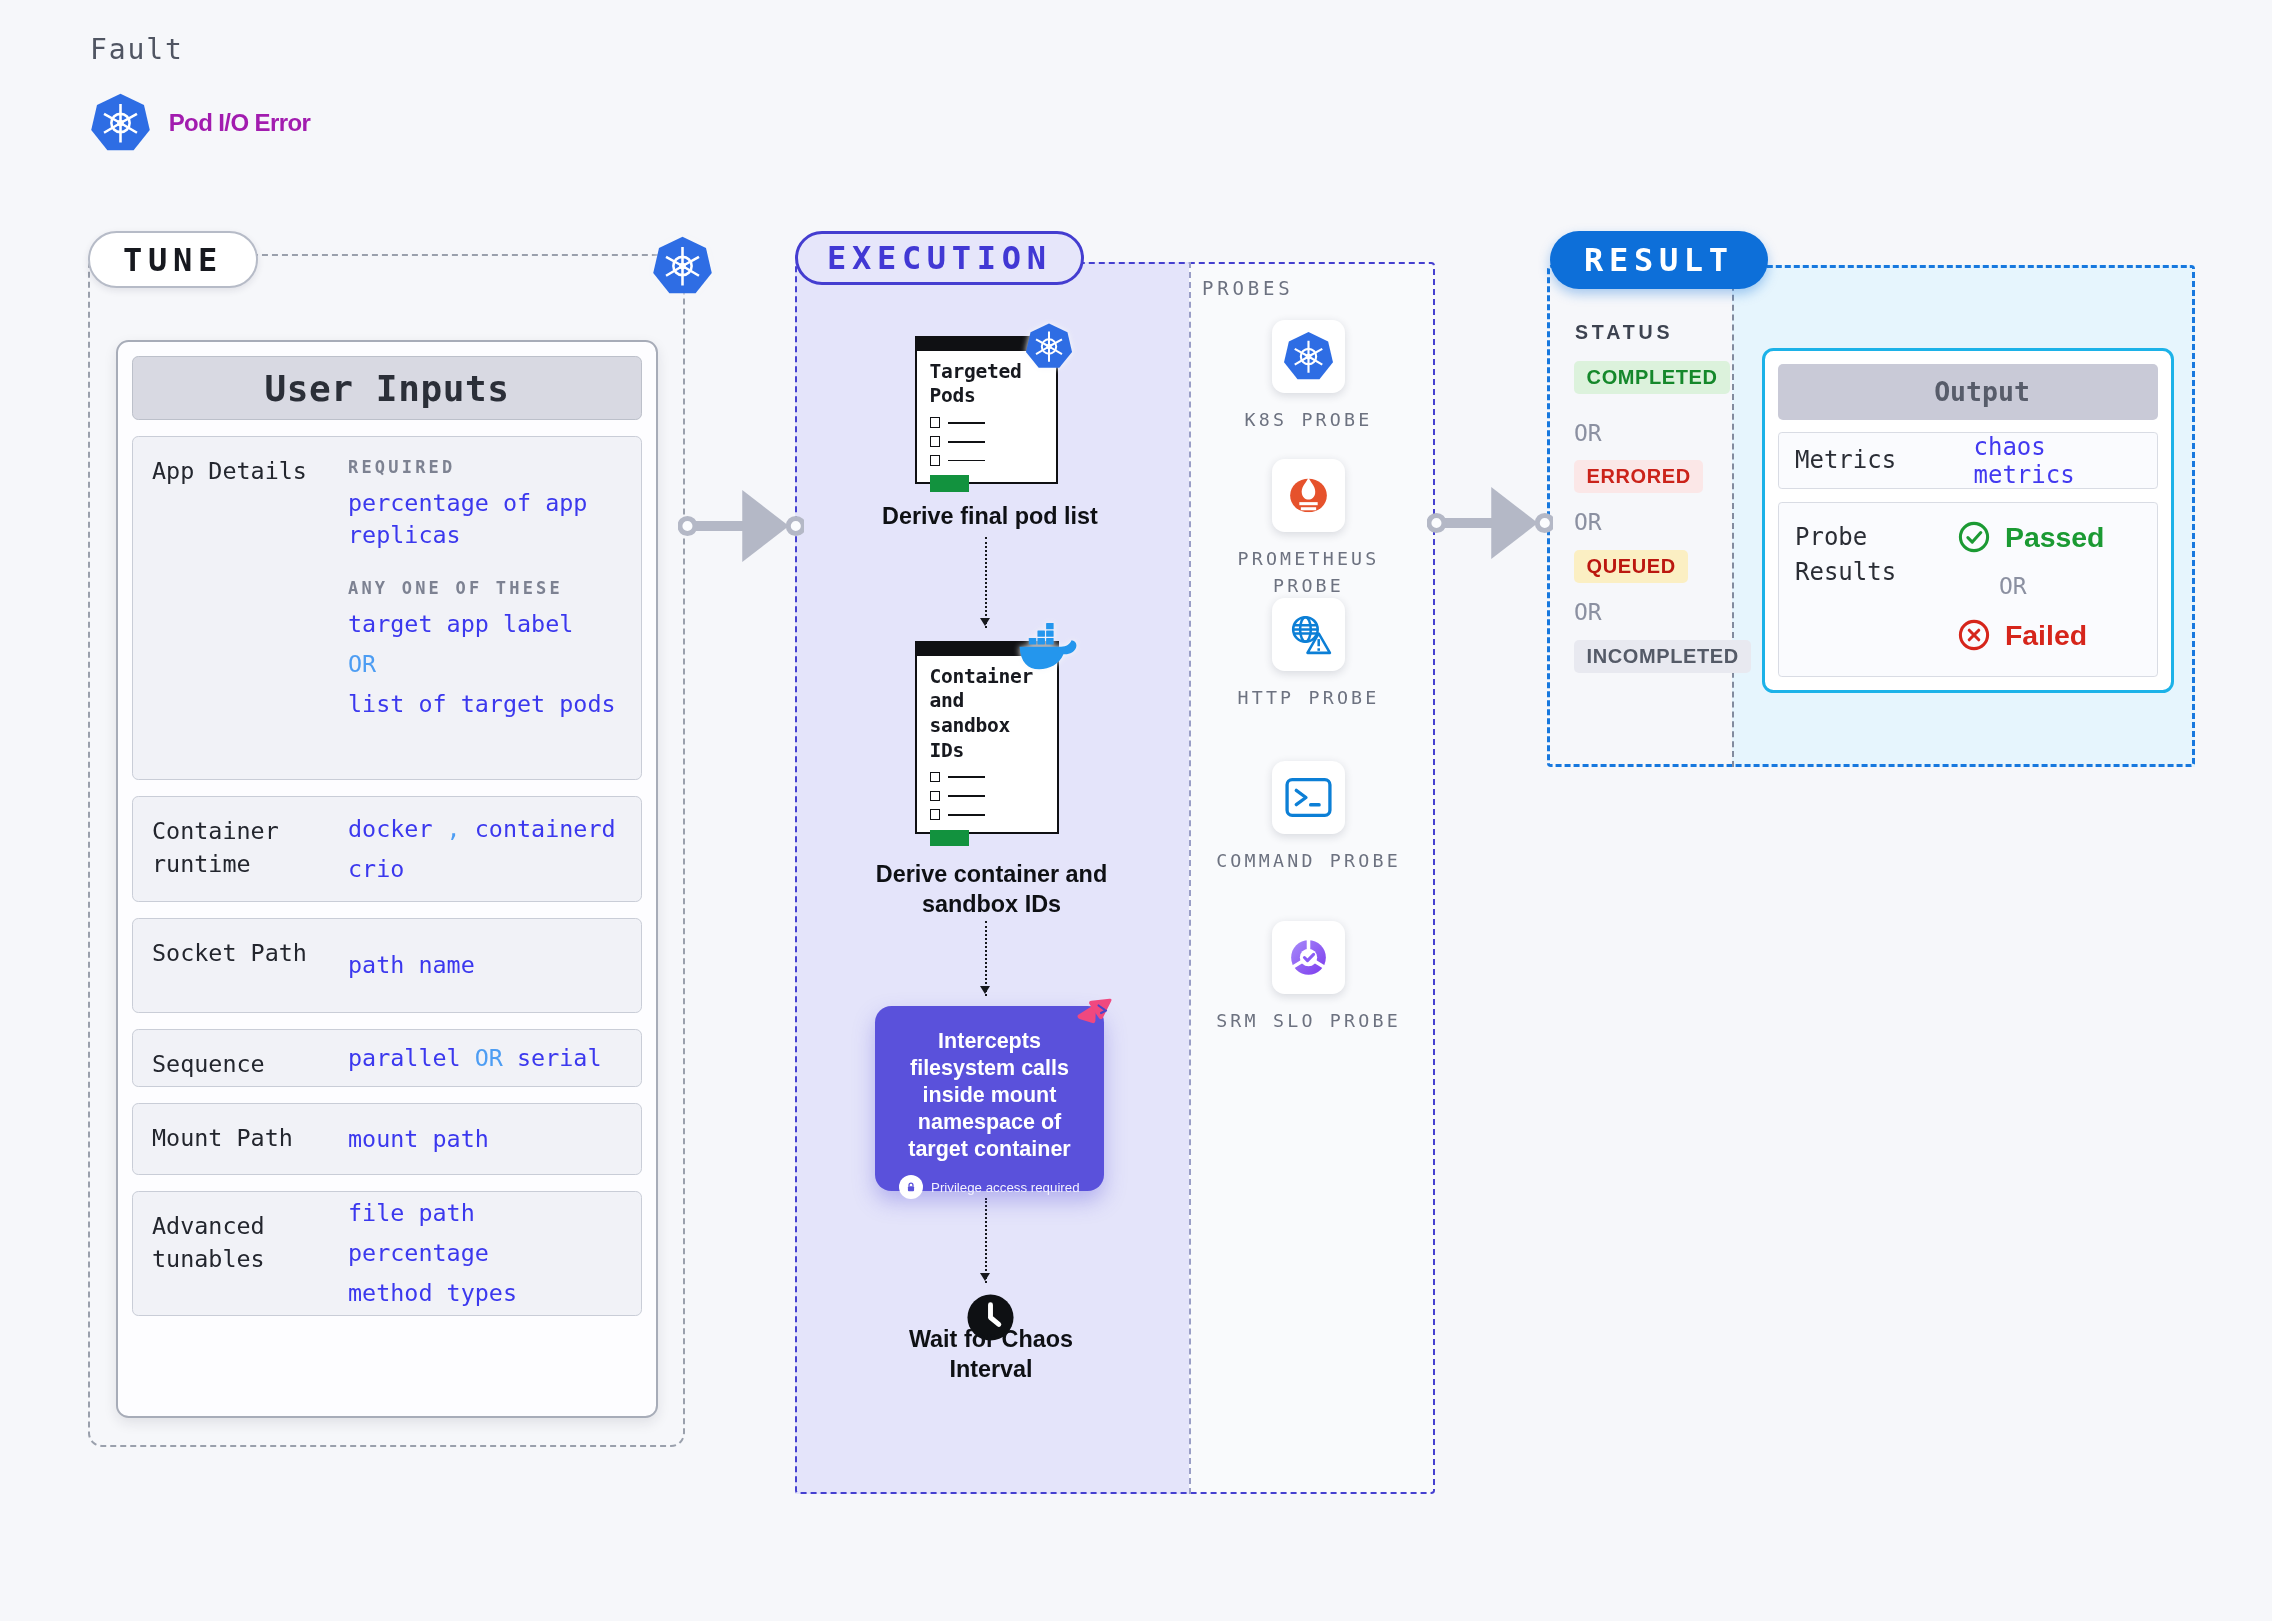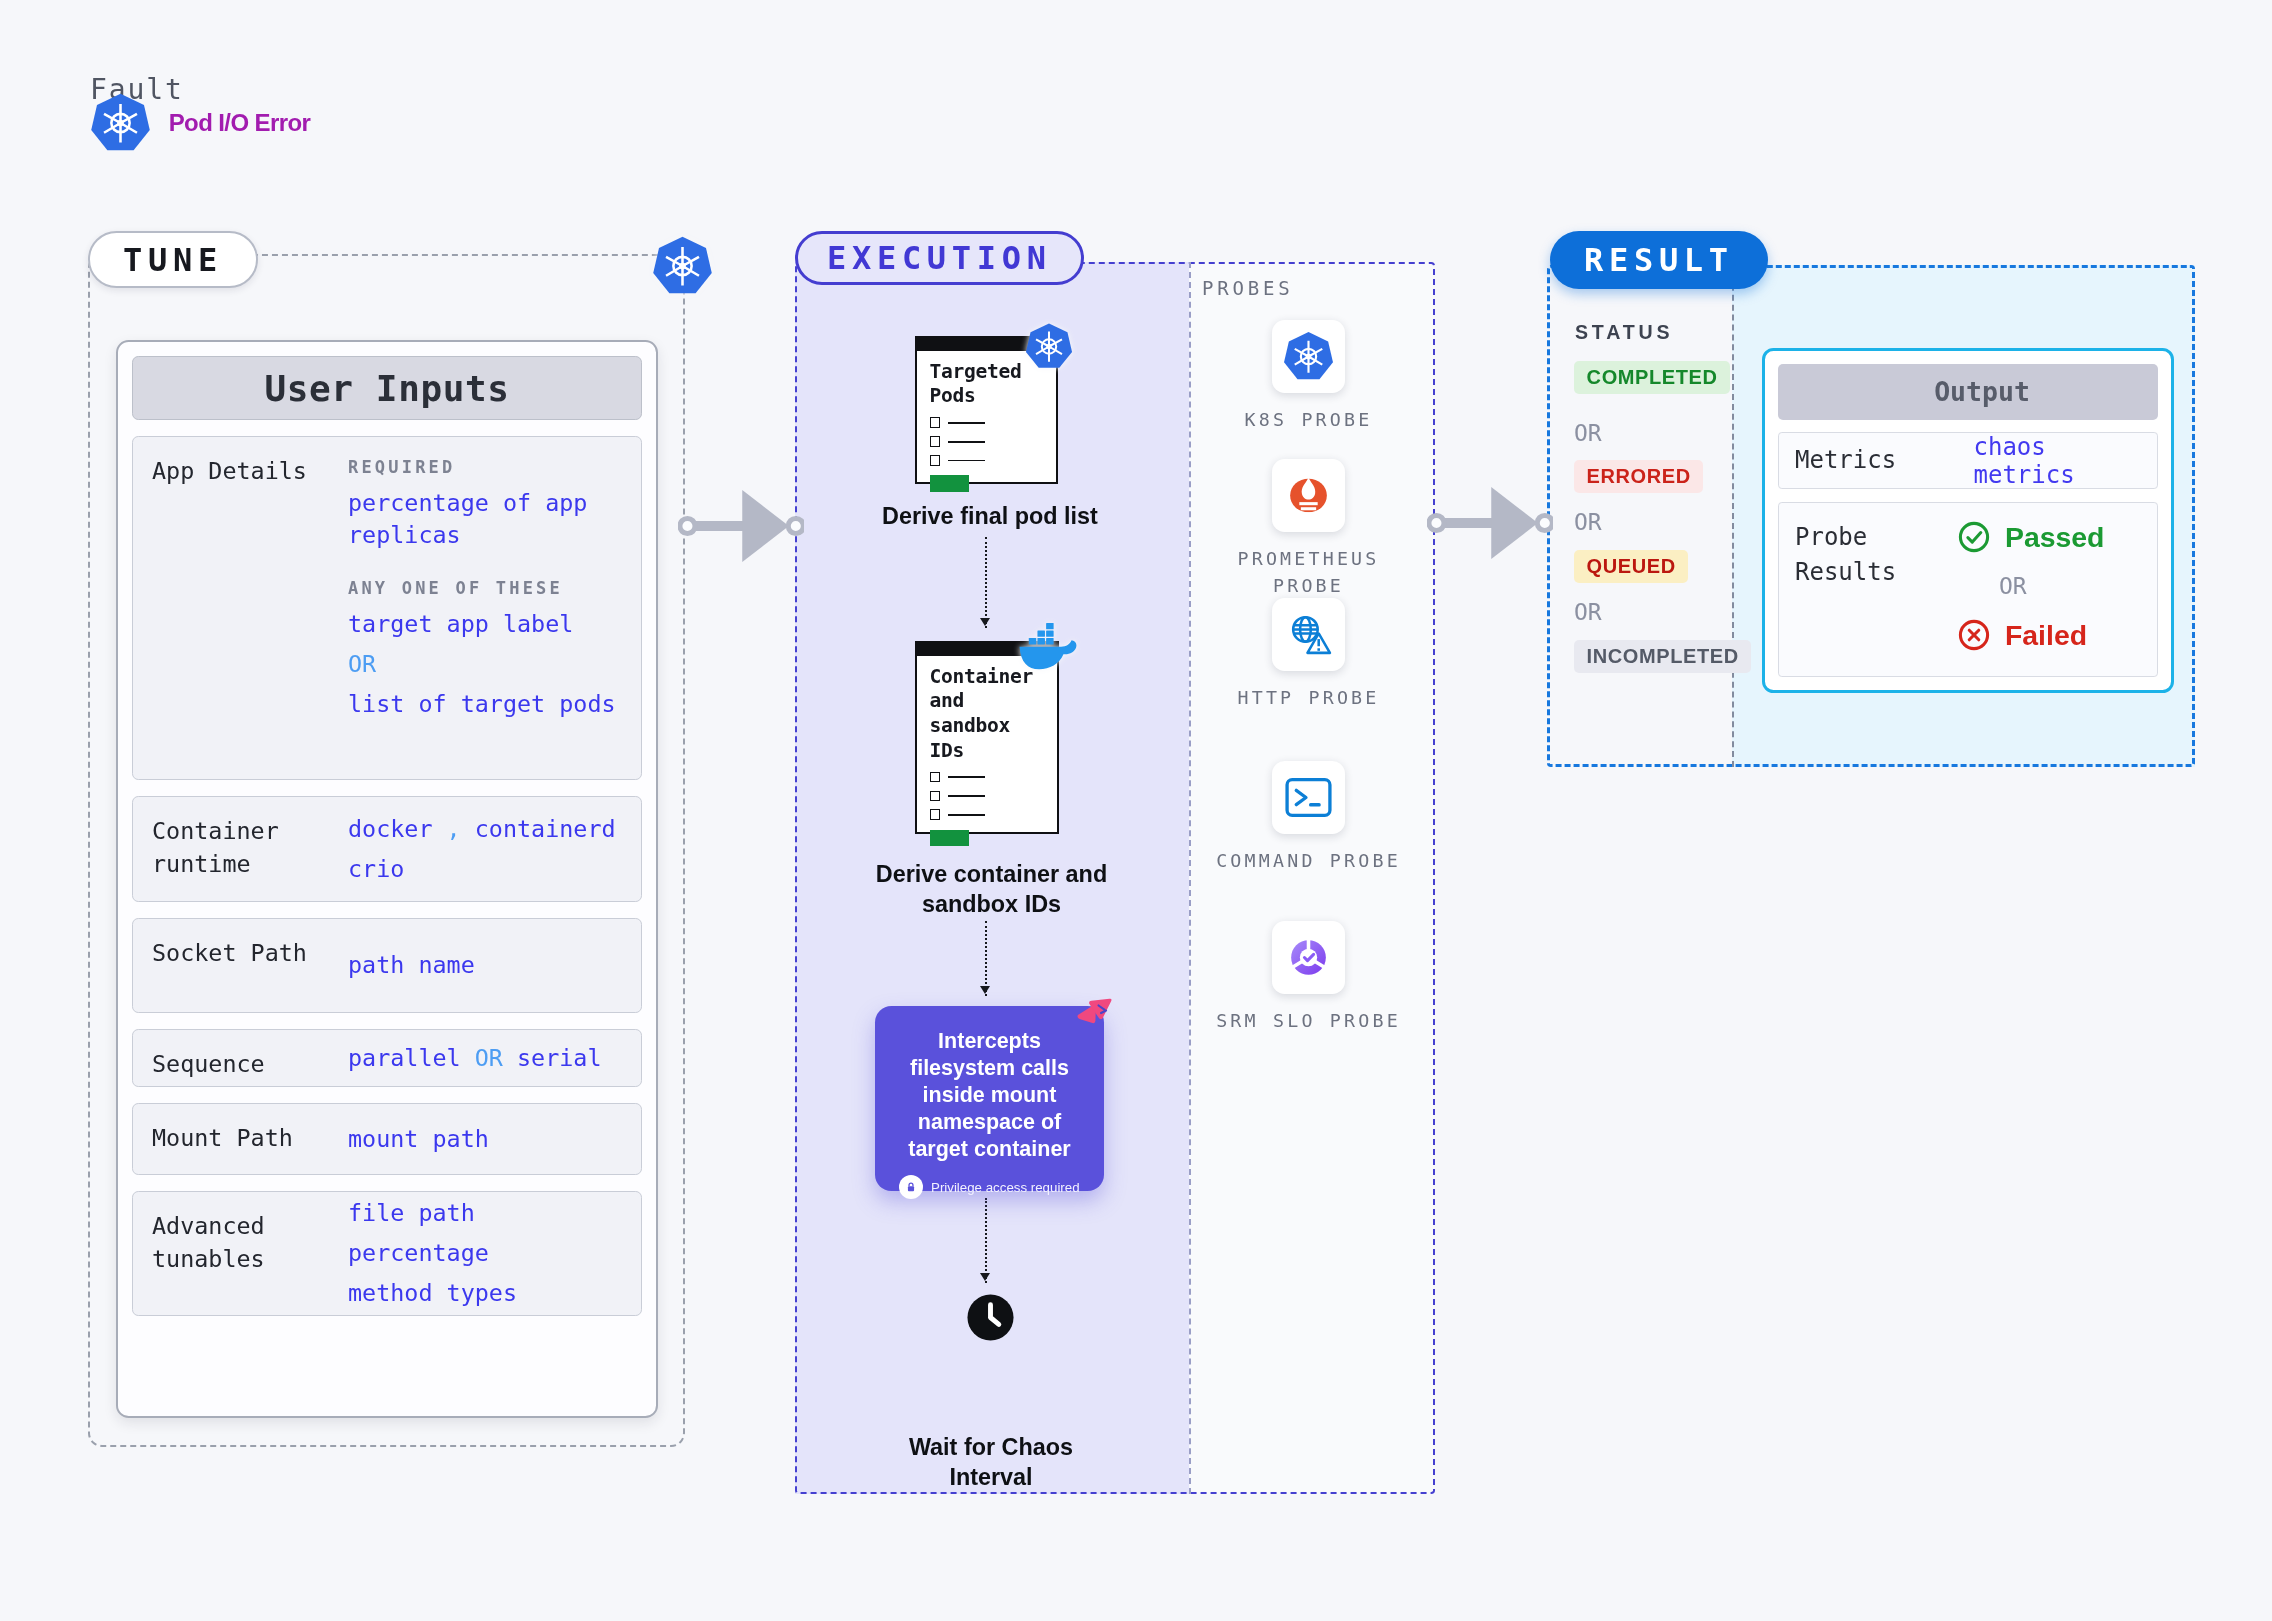--- a/index.html
+++ b/index.html
@@ -7,21 +7,21 @@
   .mono { font-family:"DejaVu Sans Mono", monospace; }
   #stage {
     position:relative; width:2273px; height:1622px;
     background:#f6f7fa; overflow:hidden;
     font-family:"DejaVu Sans Mono", monospace;
   }
   .abs { position:absolute; }
   .icon svg { display:block; width:100%; height:100%; }
 
   
-  #kicker { left:90px; top:33px; font-size:28px; color:#505562; letter-spacing:1.9px;margin-top:40px; }
+  #kicker { left:90px; top:33px; font-size:28px; color:#505562; letter-spacing:1.9px; }
   #title-row { left:90px; top:92px; display:flex; align-items:center; gap:17.7px; }
   #title-k8s { width:61px; height:62px; }
   #page-title { font-family:"Liberation Sans",sans-serif; font-weight:bold; font-size:24px; color:#a21caf; letter-spacing:-0.6px; }
 
   
   .pill { position:absolute; display:flex; align-items:center; justify-content:center;
           border-radius:38px; font-weight:bold; font-size:32px; letter-spacing:5.7px; z-index:6; }
   #tune-pill { left:88px; top:231px; height:57px; padding:0 33px; background:#ffffff;
                border:2.5px solid #b6bbc7; color:#17191f; box-shadow:0 2.5px 7.6px rgba(30,34,60,.10); }
   #exec-pill { left:795px; top:231px; height:54px; padding:0 29px; background:#e6e6fa;
@@ -308,21 +308,21 @@
       </svg>
     </span>
   <div class="conn" style="left:985px;top:1198px;height:85px"></div>
 
   <span id="clock" class="abs icon">
       <svg viewBox="0 0 100 100">
         <circle cx="50" cy="50" r="47" fill="#0e1013"></circle>
         <path d="M50,50 L50,24 M50,50 L67,64" stroke="#fff" stroke-width="10" stroke-linecap="round"></path>
       </svg>
     </span>
-  <div class="step-caption" style="left:877px;top:1432px;width:228px">Wait for Chaos Interval</div>
+  <div class="step-caption" style="left:877px;top:1324px;width:228px">Wait for Chaos Interval</div>
 
   <div id="probes-label" class="abs mono">PROBES</div>
 
   <svg class="abs flow-arrow" style="left:1427px;top:482px" width="126" height="82" viewBox="0 0 200 130">
     <line x1="16" y1="65" x2="112" y2="65" stroke="#b4b8c6" stroke-width="16"></line>
     <polygon points="102,8 102,122 176,65" fill="#b4b8c6"></polygon>
     <circle cx="15" cy="65" r="12" fill="#fbfcfe" stroke="#b4b8c6" stroke-width="8"></circle>
     <circle cx="187" cy="65" r="12" fill="#fbfcfe" stroke="#b4b8c6" stroke-width="8"></circle>
   </svg>
 

